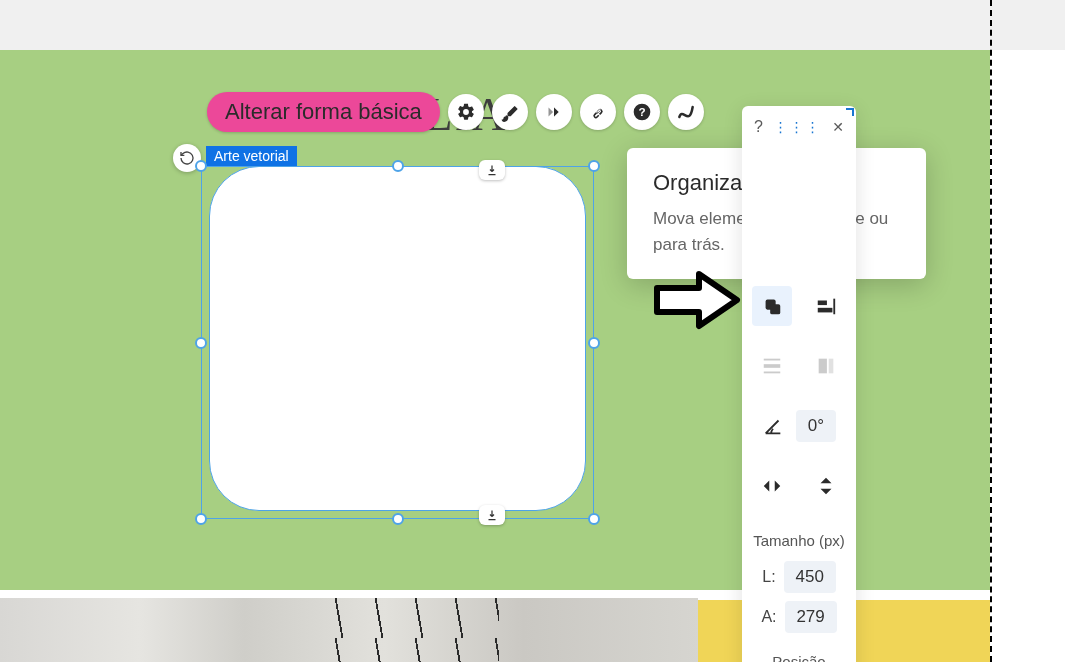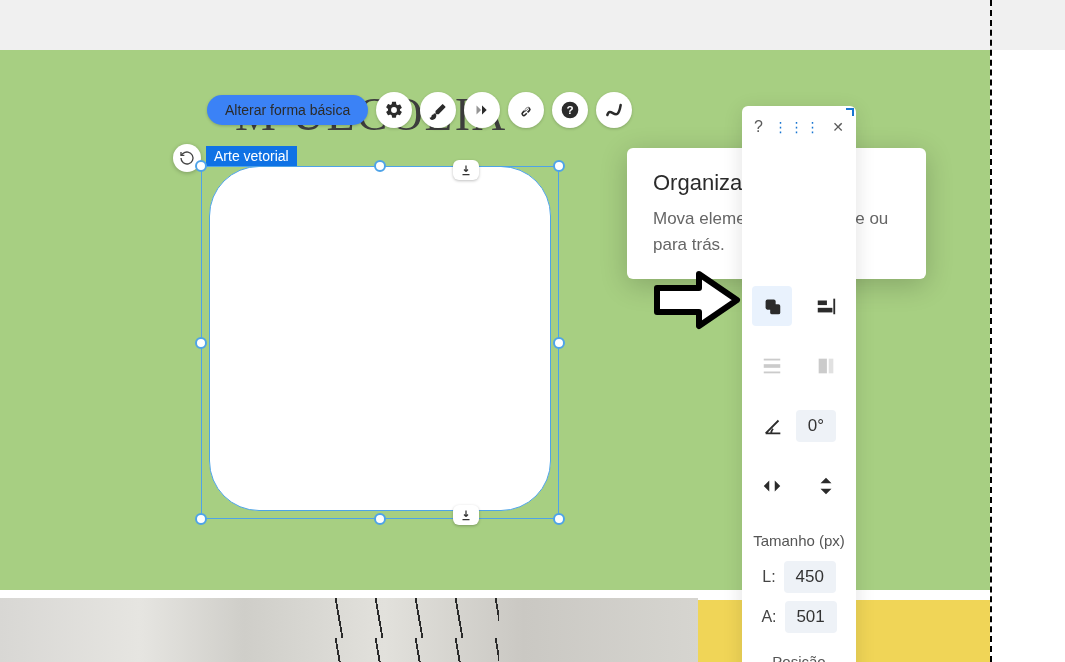--- a/index.html
+++ b/index.html
@@ -48,21 +48,21 @@
   .dashed-right {
     position: absolute;
     top: 0; right: 73px;
     height: 662px;
     border-right: 2px dashed #000;
   }
 
   .selected {
     position: absolute;
     top: 158px; left: 201px;
-    width: 358px; height: 361px;
+    width: 393px; height: 361px;
   }
   .rounded-shape {
     position: absolute;
     inset: 8px;
     background: #fff;
     border-radius: 50px;
     border: 1px solid #4ea3e8;
   }
   .sel-edge {
     position: absolute;
@@ -115,24 +115,24 @@
     box-shadow: 0 1px 4px rgba(0,0,0,.25);
     display:flex; align-items:center; justify-content:center;
   }
 
   .ftoolbar {
     position:absolute;
     top:92px; left:207px;
     display:flex; gap:8px; align-items:center;
   }
   .pill-text {
-    background:#3b82f6;
+    background:#ec4899;
     border-radius:20px;
     padding:7px 18px;
-    font-size:14px;
+    font-size:22px;
     color:#2b2b2b;
     box-shadow:0 1px 3px rgba(0,0,0,.2);
   }
   .circ {
     width:36px; height:36px;
     border-radius:50%;
     background:#fff;
     box-shadow:0 1px 3px rgba(0,0,0,.2);
     display:flex; align-items:center; justify-content:center;
     color:#2b2b2b;
@@ -392,17 +392,17 @@
     </div>
   </div>
 
   <div class="section-label">Tamanho (px)</div>
   <div class="dim-row">
     <span>L:</span>
     <div class="angle-input">450</div>
   </div>
   <div class="dim-row">
     <span>A:</span>
-    <div class="angle-input">501</div>
+    <div class="angle-input">279</div>
   </div>
 
   <div class="section-label" style="margin-bottom:0;">Posição</div>
 </div>
 
 </body></html>

